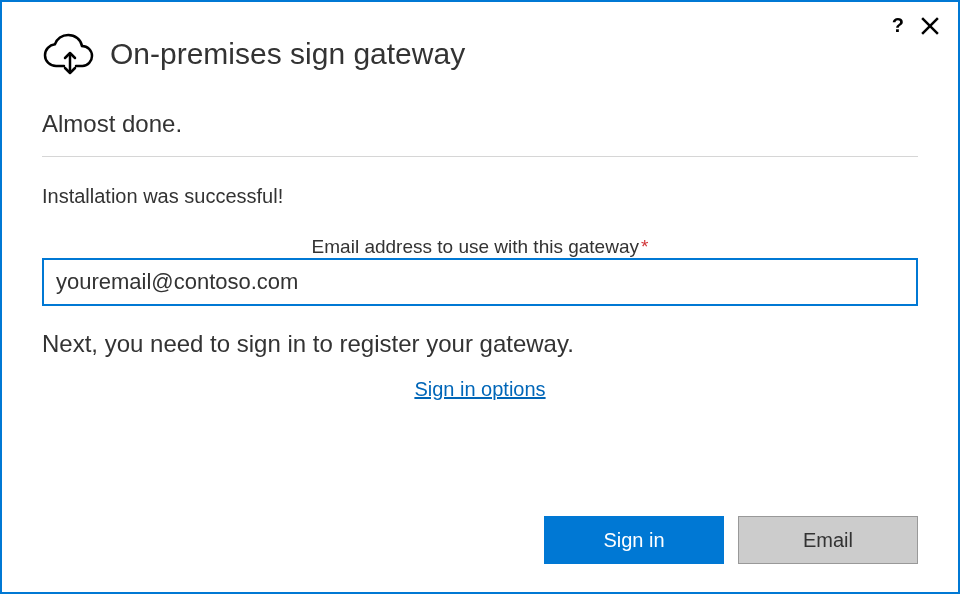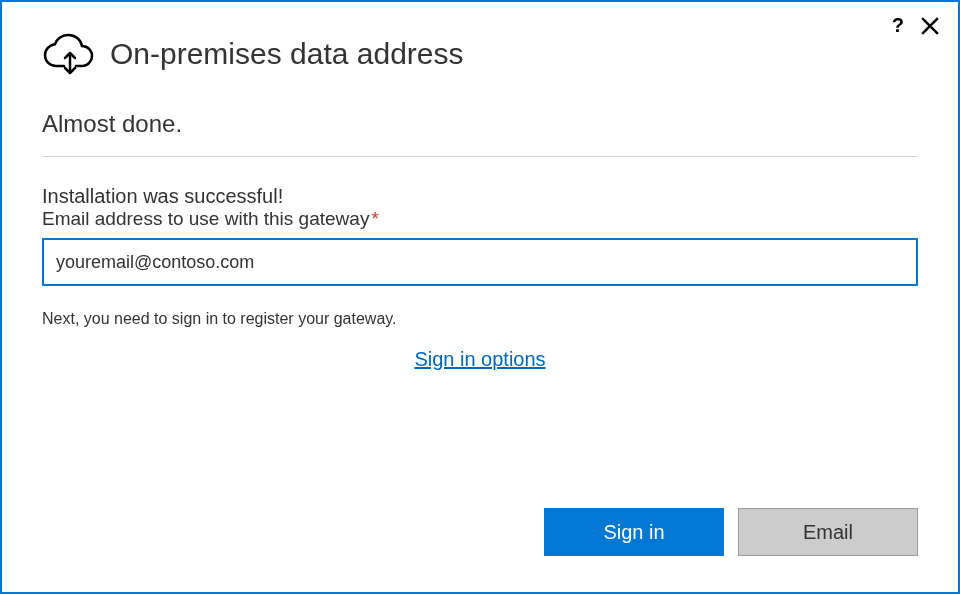--- a/index.html
+++ b/index.html
@@ -64,59 +64,60 @@
       margin-bottom: 18px;
     }
     .divider {
       border: none;
       border-top: 1px solid #d6d6d6;
       margin-bottom: 28px;
     }
     .success-msg {
       font-size: 20px;
       color: #333;
+      margin-bottom: 28px;
     }
     .field-label {
       font-size: 19px;
       color: #333;
-      margin-bottom: 8px;
+      text-align: center;
     }
     .required-mark {
       color: #d13438;
       margin-left: 2px;
     }
     .email-input {
       width: 100%;
       height: 48px;
       border: 2px solid #0078d4;
-      font-size: 18px;
+      font-size: 22px;
       padding: 6px 12px;
       color: #333;
       font-family: inherit;
       outline: none;
       margin-bottom: 24px;
     }
     .next-msg {
-      font-size: 16px;
+      font-size: 24px;
       color: #333;
       margin-bottom: 20px;
     }
     .link-row {
       text-align: center;
       margin-bottom: 8px;
     }
     .sign-in-options {
       color: #0066b8;
       text-decoration: underline;
       font-size: 20px;
       cursor: pointer;
     }
     .button-row {
       position: absolute;
-      bottom: 36px;
+      bottom: 28px;
       right: 40px;
       display: flex;
       gap: 14px;
     }
     .btn {
       width: 180px;
       height: 48px;
       font-size: 20px;
       font-family: inherit;
       cursor: pointer;
@@ -150,21 +151,21 @@
   <div class="header">
     <span class="gateway-icon">
       <svg viewBox="0 0 52 44" width="52" height="44">
         <path d="M40 14c-1.2-6.5-7-11-13.8-11C20 3 14.8 6.8 13 12.2 7.3 12.9 3 17.6 3 23.3 3 29.4 8 34 14.1 34H22" fill="none" stroke="#000" stroke-width="2.5" stroke-linecap="round"></path>
         <path d="M40 14c5.6 0 10 4.4 10 10 0 5.4-4.2 9.8-9.5 10H34" fill="none" stroke="#000" stroke-width="2.5" stroke-linecap="round"></path>
         <line x1="28" y1="22" x2="28" y2="40" stroke="#000" stroke-width="2.5"></line>
         <polyline points="23,26 28,21 33,26" fill="none" stroke="#000" stroke-width="2.5" stroke-linecap="round" stroke-linejoin="round"></polyline>
         <polyline points="23,36 28,41 33,36" fill="none" stroke="#000" stroke-width="2.5" stroke-linecap="round" stroke-linejoin="round"></polyline>
       </svg>
     </span>
-    <h1 class="title">On-premises data address</h1>
+    <h1 class="title">On-premises sign gateway</h1>
   </div>
 
   <div class="content">
     <div class="subheading">Almost done.</div>
     <hr class="divider">
     <div class="success-msg">Installation was successful!</div>
     <div class="field-label">
       <span>Email address to use with this gateway</span><span class="required-mark">*</span>
     </div>
     <input type="text" class="email-input" value="youremail@contoso.com" style="">

